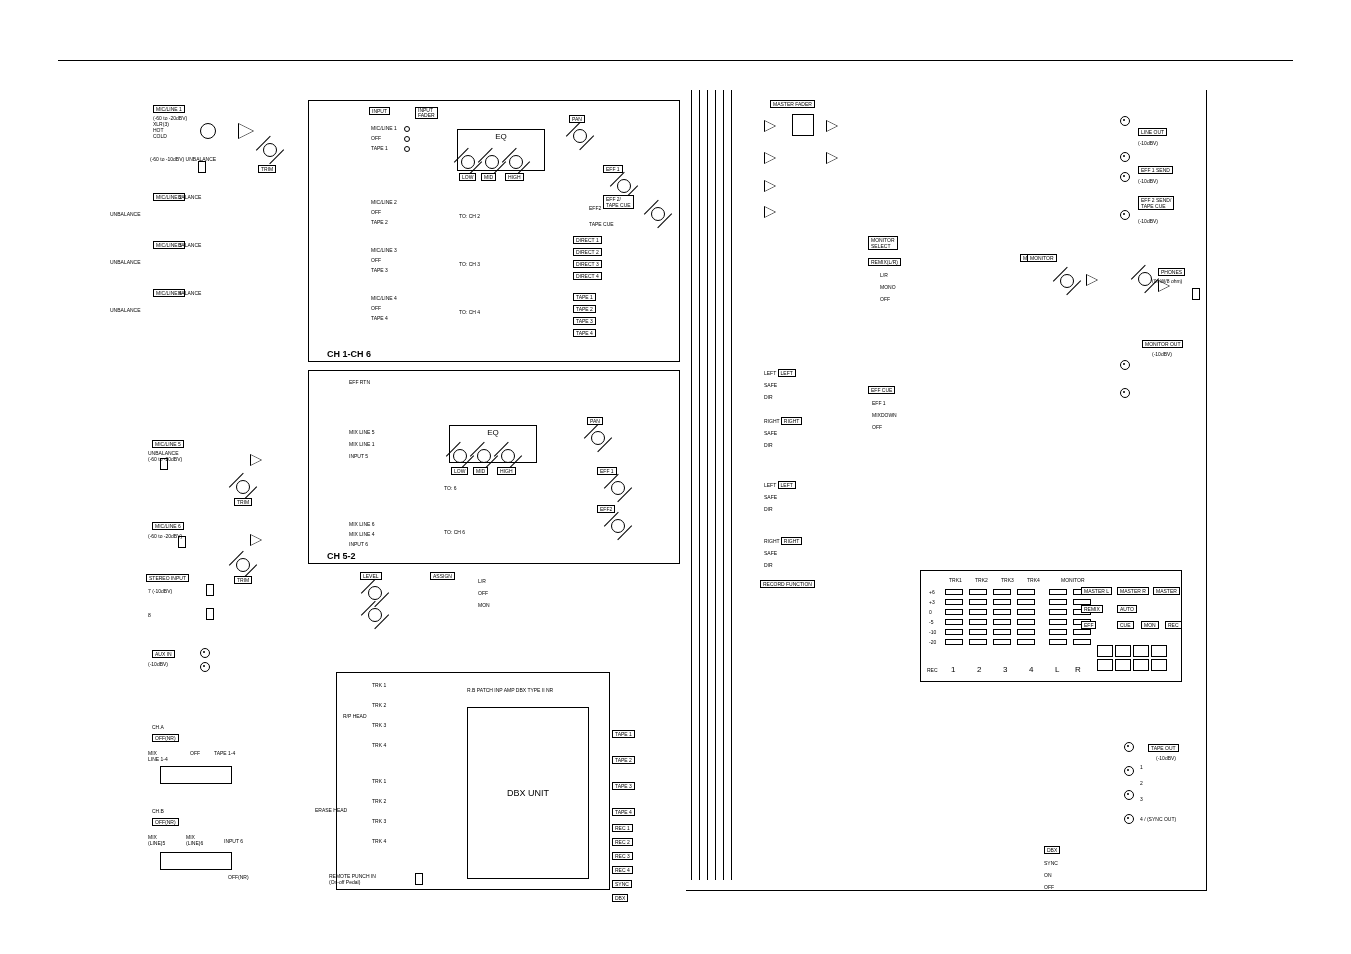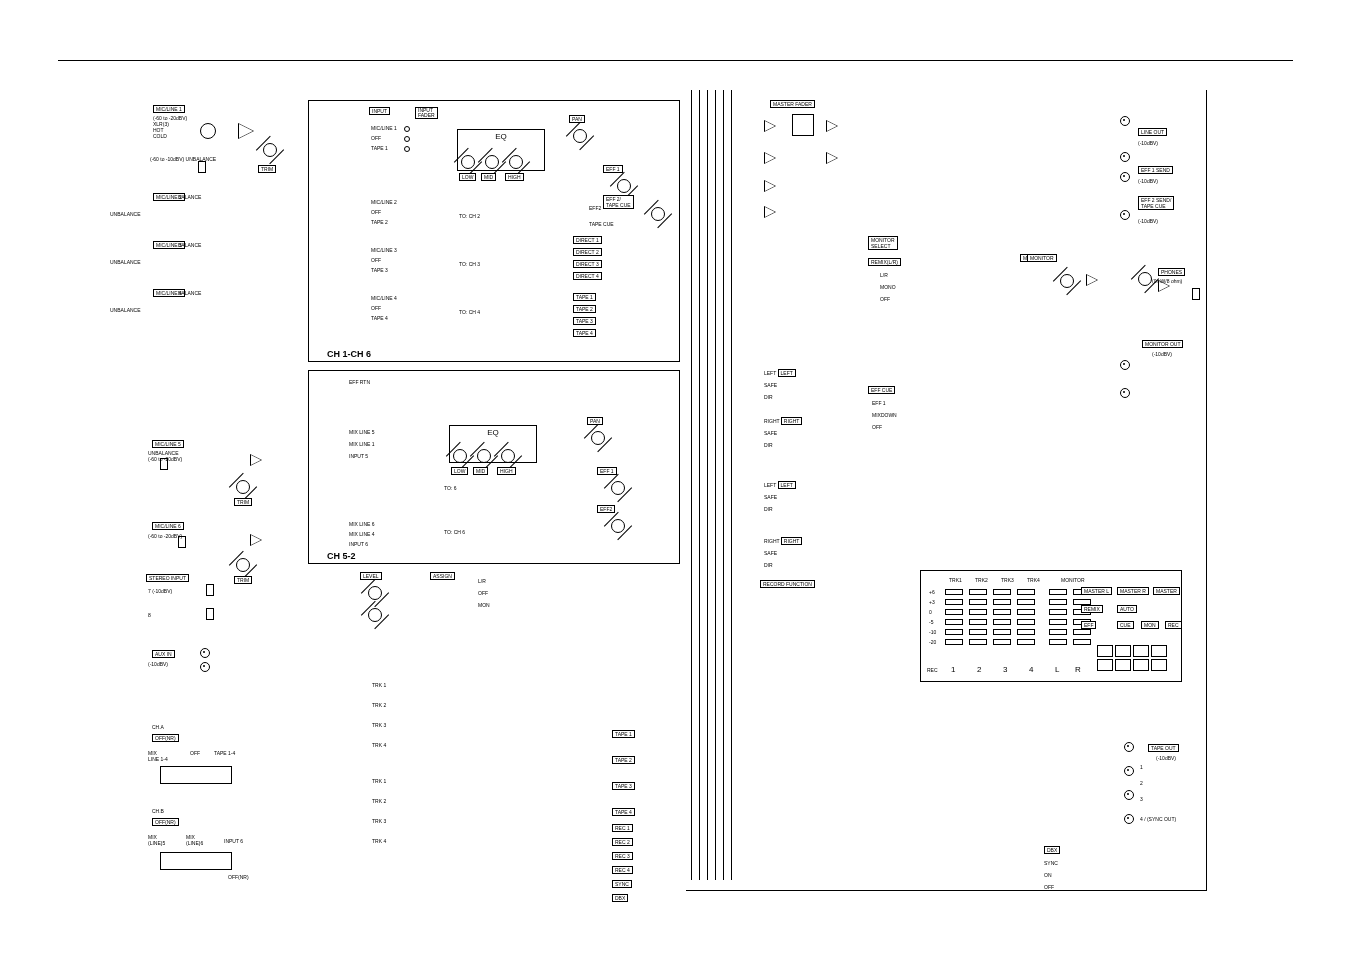--- a/index.html
+++ b/index.html
@@ -265,20 +265,29 @@
     <div class="boxlbl" style="left:4px;top:108px">OFF(NR)</div>
     <div class="lbl" style="left:0px;top:124px;white-space:pre">MIX
 (LINE)5</div>
     <div class="lbl" style="left:38px;top:124px;white-space:pre">MIX
 (LINE)6</div>
     <div class="lbl" style="left:76px;top:128px">INPUT 6</div>
     <div class="block" style="left:12px;top:142px;width:70px;height:16px"></div>
     <div class="lbl" style="left:80px;top:164px">OFF(NR)</div>
   </div>
 
+  <div class="block" style="left:336px;top:672px;width:272px;height:216px">
+    <div class="lbl" style="left:6px;top:40px">R/P HEAD</div>
+    <div class="lbl" style="left:-22px;top:134px">ERASE HEAD</div>
+    <div class="lbl" style="left:130px;top:14px">R.B PATCH INP AMP  DBX TYPE II NR</div>
+    <div class="block" style="left:130px;top:34px;width:120px;height:170px;text-align:center;font-size:9px;line-height:170px"><span>DBX UNIT</span></div>
+    <div class="lbl" style="left:-8px;top:200px;white-space:pre">REMOTE PUNCH IN
+(On-off Pedal)</div>
+    <div class="plug" style="left:78px;top:200px"></div>
+  </div>
 
   <div>
     <div class="lbl" style="left:372px;top:682px">TRK 1</div>
     <div class="lbl" style="left:372px;top:702px">TRK 2</div>
     <div class="lbl" style="left:372px;top:722px">TRK 3</div>
     <div class="lbl" style="left:372px;top:742px">TRK 4</div>
     <div class="lbl" style="left:372px;top:778px">TRK 1</div>
     <div class="lbl" style="left:372px;top:798px">TRK 2</div>
     <div class="lbl" style="left:372px;top:818px">TRK 3</div>
     <div class="lbl" style="left:372px;top:838px">TRK 4</div>

